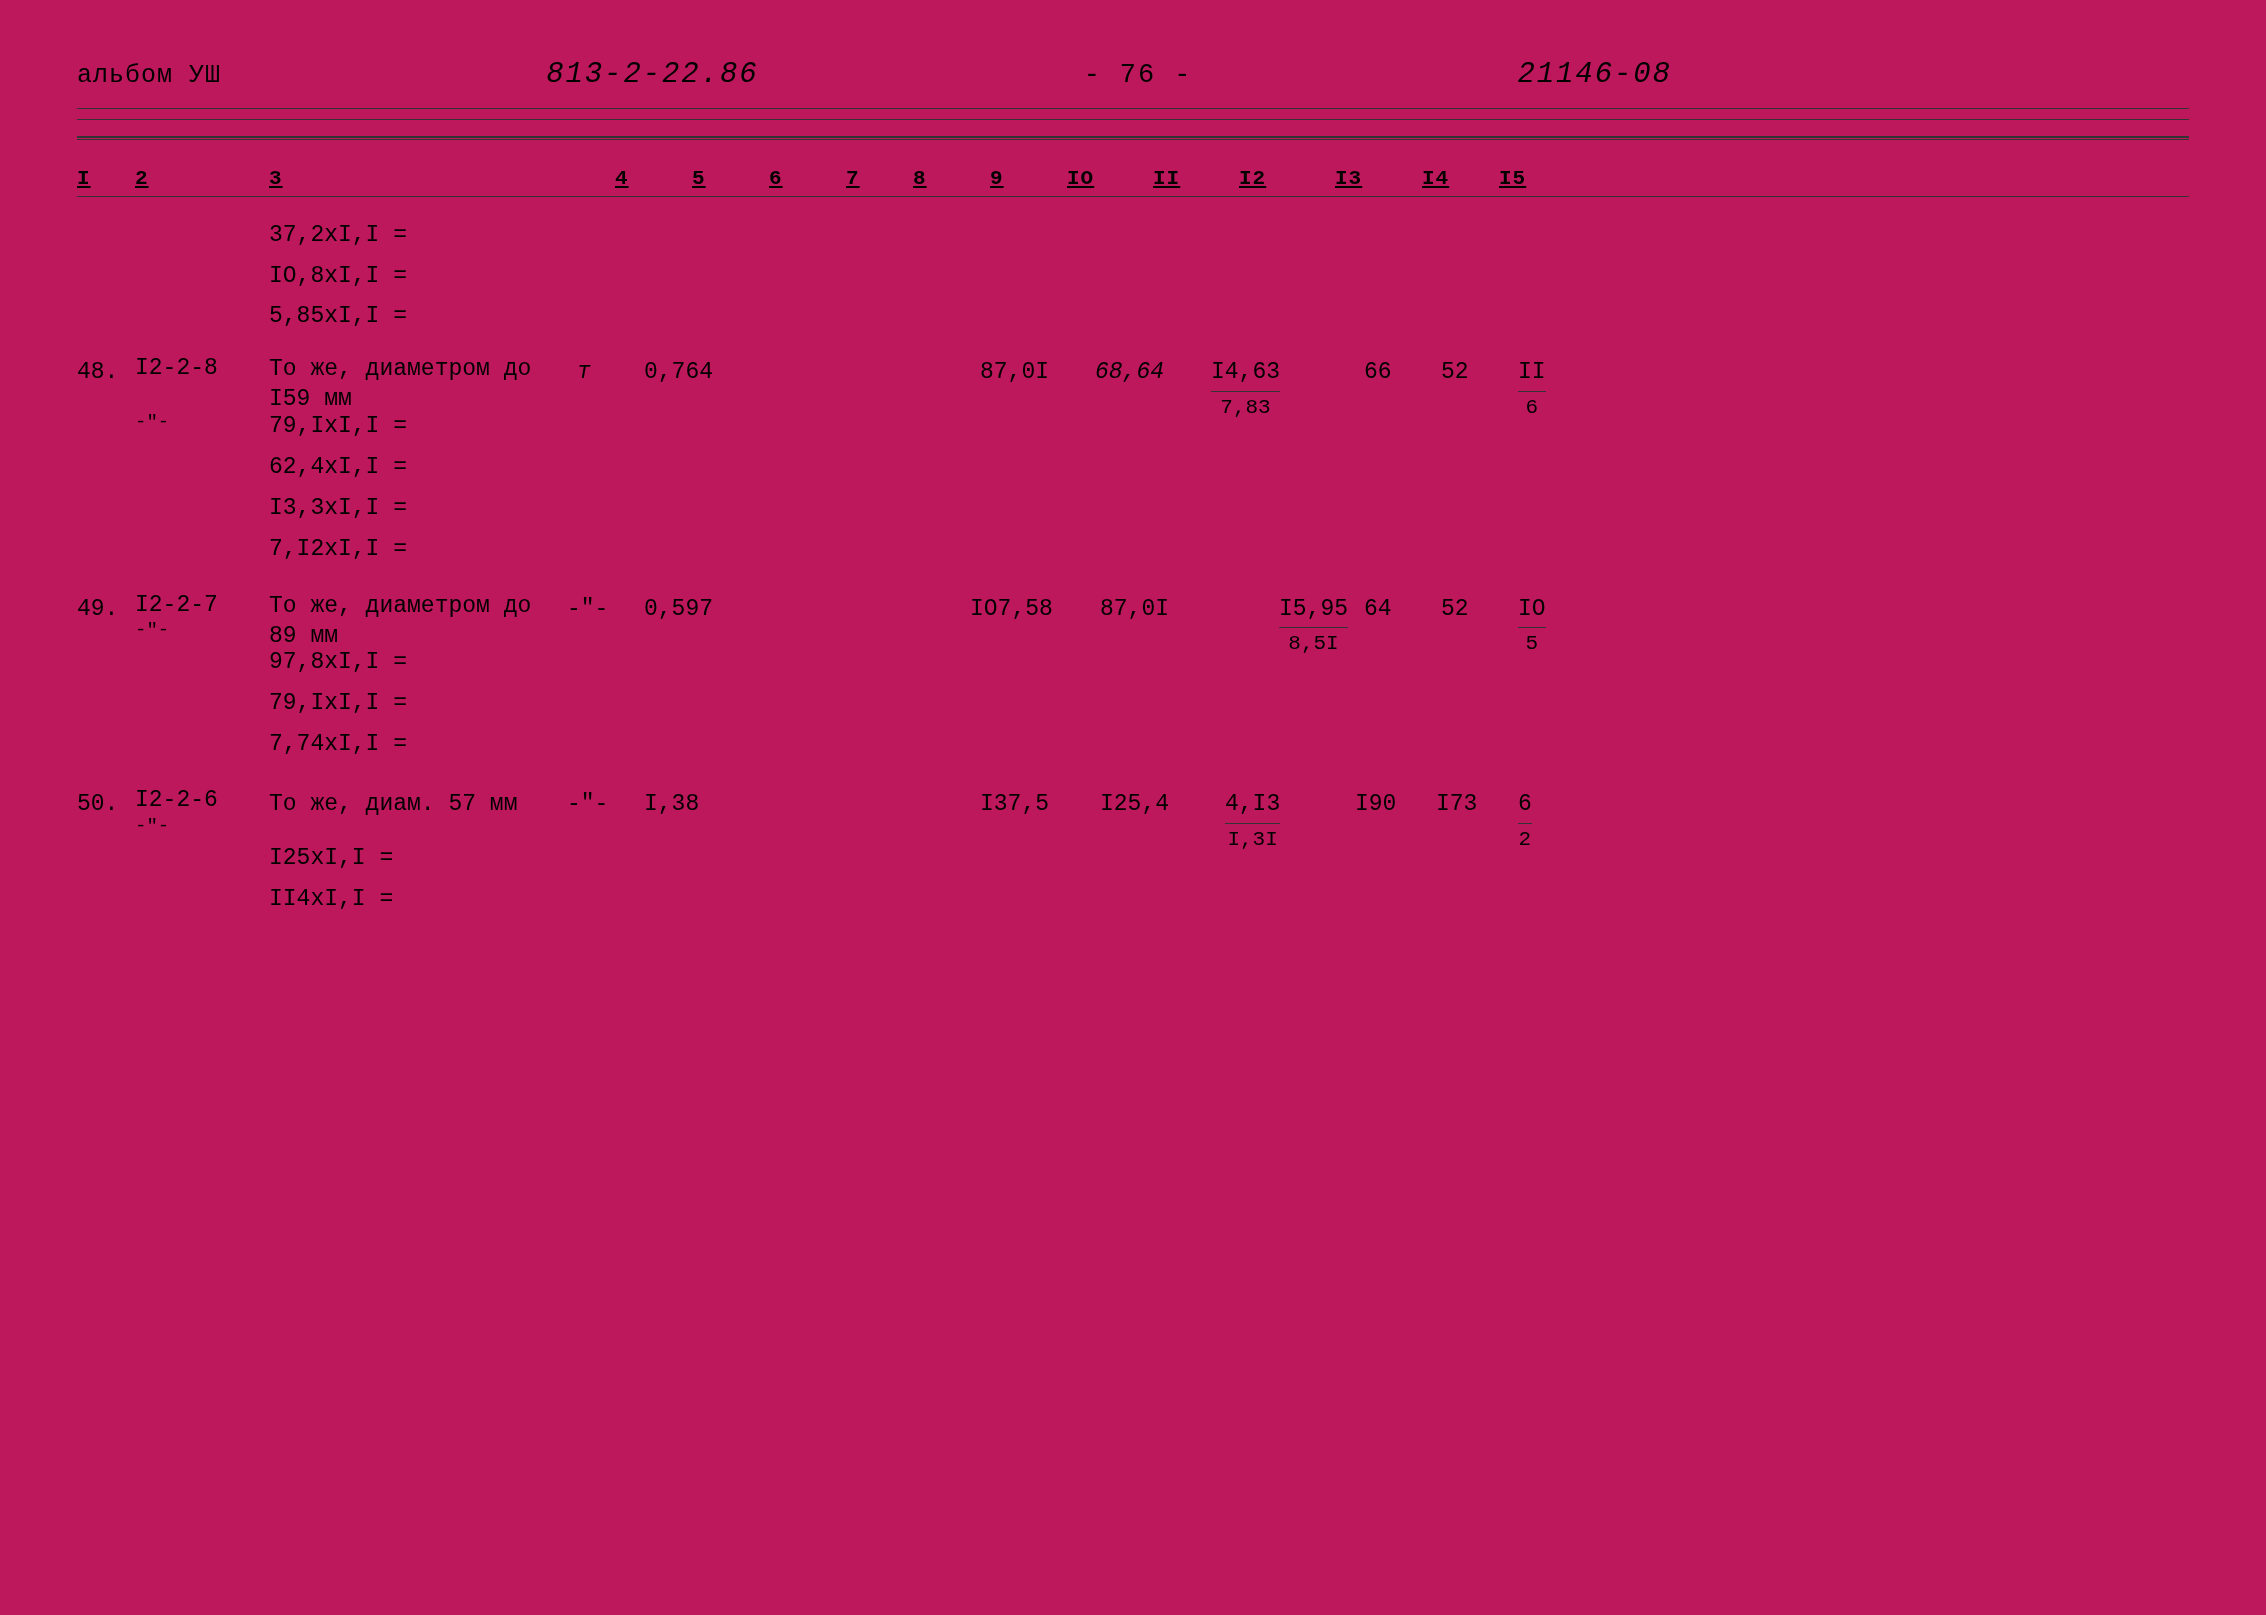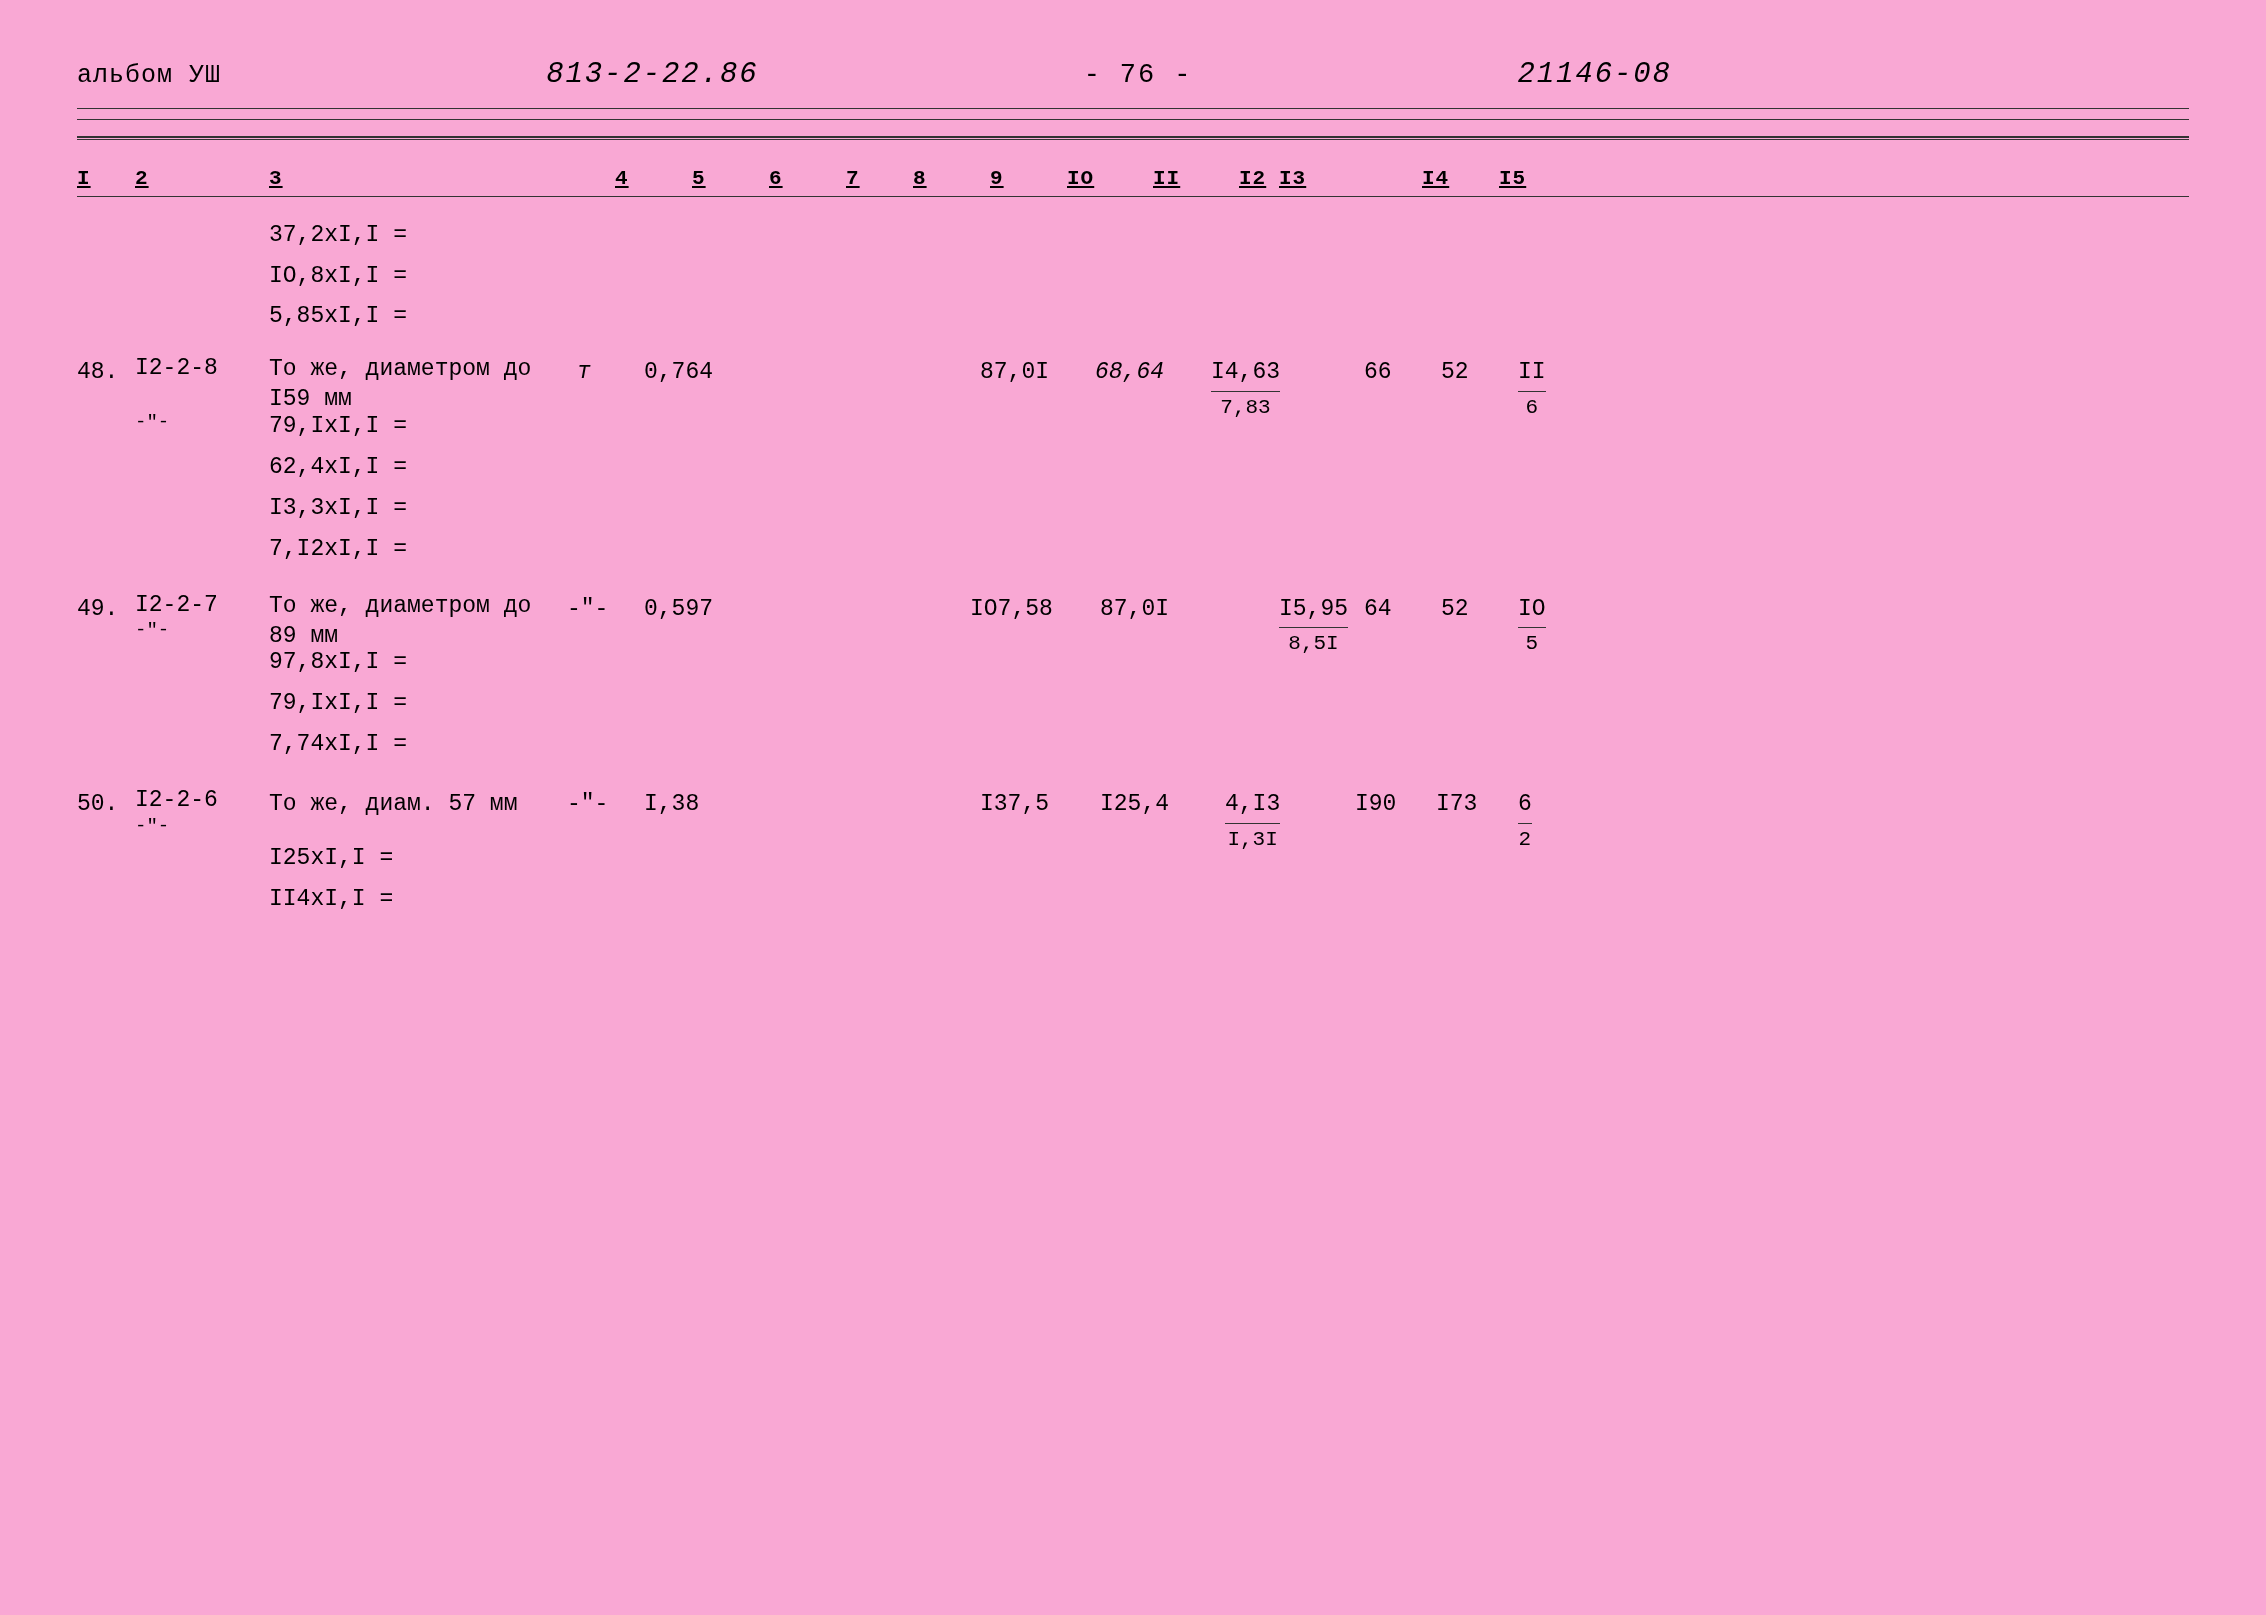--- a/index.html
+++ b/index.html
@@ -13,21 +13,21 @@
       font-family: 'Courier New', Courier, monospace;
       width: 2266px;
       height: 1616px;
       position: relative;
       overflow: hidden;
     }
 
     .page {
       width: 2266px;
       height: 1616px;
-      background: #f9a8d4;
+      background: #be185d;
       position: relative;
       padding: 58px 77px;
     }
 
     .header-row {
       display: flex;
       align-items: baseline;
       justify-content: space-between;
       margin-bottom: 17.3px;
       font-size: 27px;
@@ -90,21 +90,21 @@
     .ch-3  { left: 192px; }
     .ch-4  { left: 538px; }
     .ch-5  { left: 615px; }
     .ch-6  { left: 692px; }
     .ch-7  { left: 769px; }
     .ch-8  { left: 836px; }
     .ch-9  { left: 913px; }
     .ch-10 { left: 990px; }
     .ch-11 { left: 1076px; }
     .ch-12 { left: 1162px; }
-    .ch-13 { left: 1202px; }
+    .ch-13 { left: 1258px; }
     .ch-14 { left: 1345px; }
     .ch-15 { left: 1422px; }
 
     .col-header-row {
       height: 53px;
       position: relative;
     }
 
     .content {
       position: relative;

